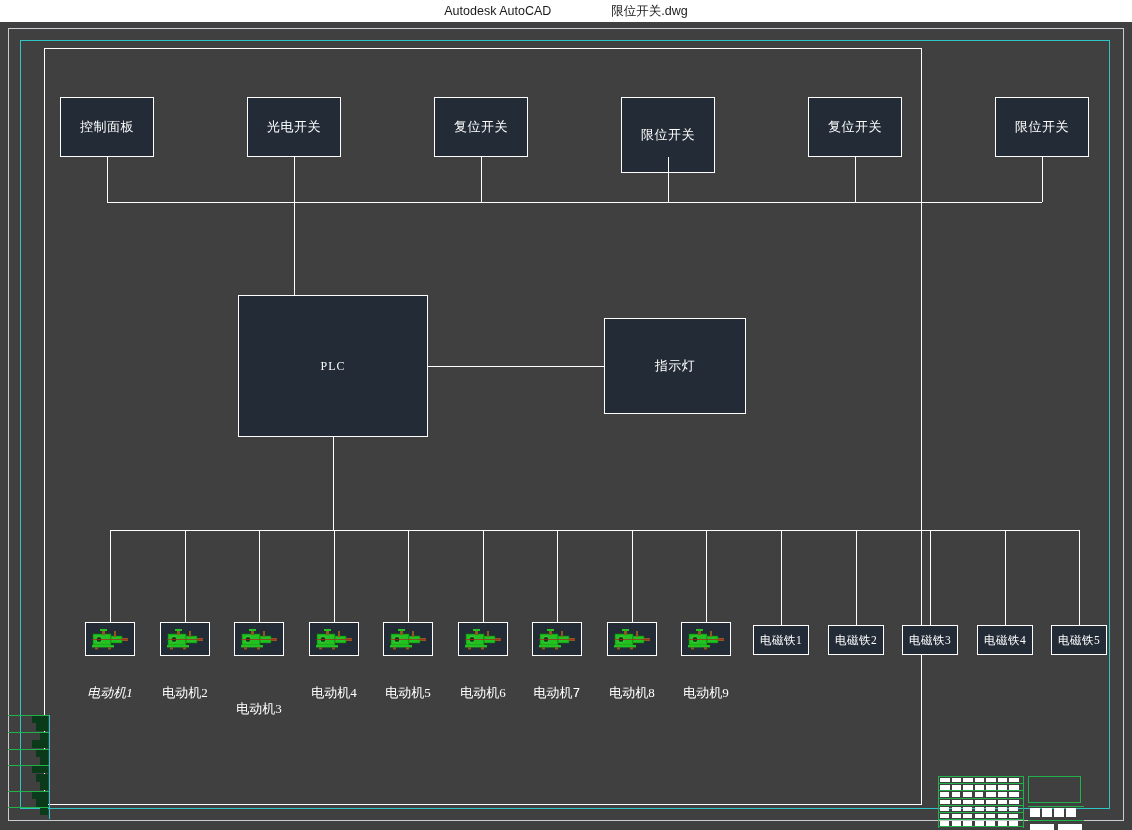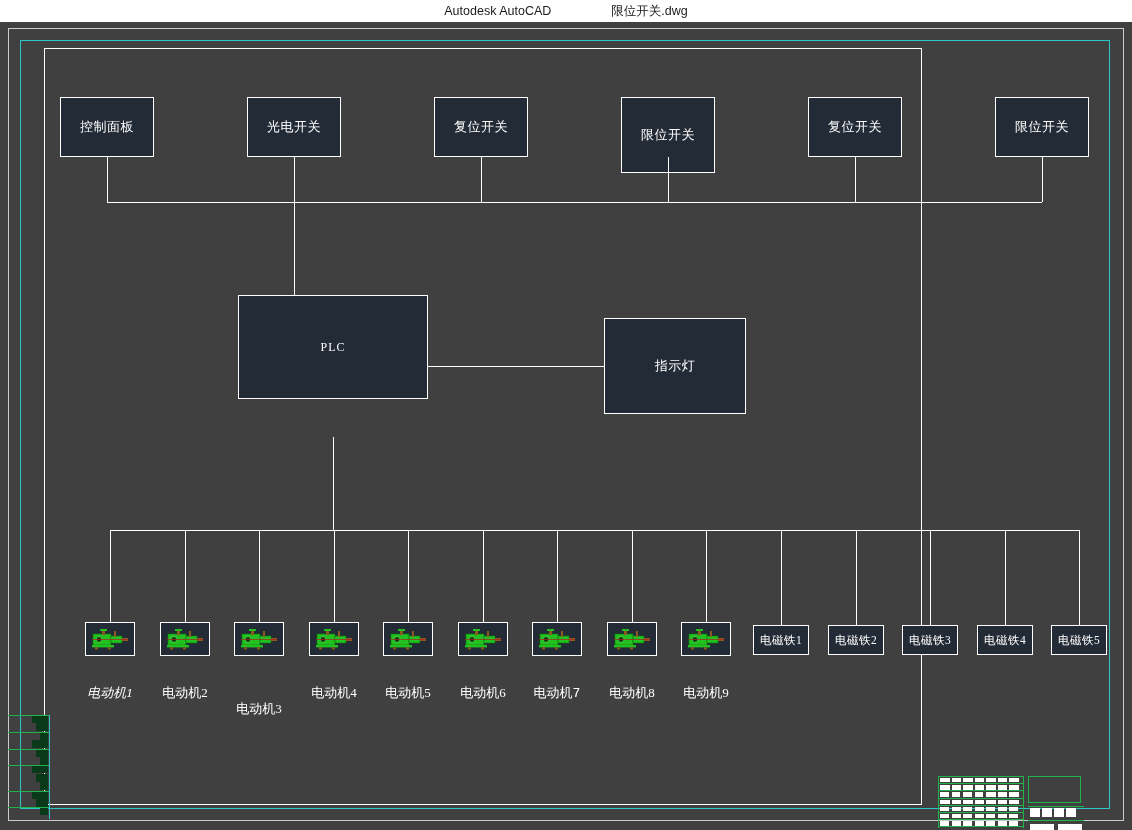--- a/index.html
+++ b/index.html
@@ -101,21 +101,21 @@
       <div class="wire wv" style="left: 668px; top: 135px; height: 45px; background: rgb(255, 255, 255);"></div>
       <div class="node " style="left: 808px; top: 75px; width: 94px; height: 60px;">
         <span>复位开关</span>
       </div>
       <div class="wire wv" style="left: 855px; top: 135px; height: 45px; background: rgb(255, 255, 255);"></div>
       <div class="node " style="left: 995px; top: 75px; width: 94px; height: 60px;">
         <span>限位开关</span>
       </div>
       <div class="wire wv" style="left: 1042px; top: 135px; height: 45px; background: rgb(255, 255, 255);"></div>
       <div class="wire wh" style="left: 107px; top: 180px; width: 935px; background: rgb(255, 255, 255);"></div>
-      <div class="node plc" style="left: 238px; top: 273px; width: 190px; height: 104px;">
+      <div class="node plc" style="left: 238px; top: 273px; width: 190px; height: 142px;">
         <span>PLC</span>
       </div>
       <div class="wire wv" style="left: 294px; top: 180px; height: 93px; background: rgb(255, 255, 255);"></div>
       <div class="wire wh" style="left: 294px; top: 180px; width: 39px; background: rgb(255, 255, 255);"></div>
       <div class="node " style="left: 604px; top: 296px; width: 142px; height: 96px;">
         <span>指示灯</span>
       </div>
       <div class="wire wh" style="left: 428px; top: 344px; width: 176px; background: rgb(255, 255, 255);"></div>
       <div class="wire wv" style="left: 333px; top: 415px; height: 93px; background: rgb(255, 255, 255);"></div>
       <div class="node motorbox" style="left: 85px; top: 600px; width: 50px; height: 34px;">

